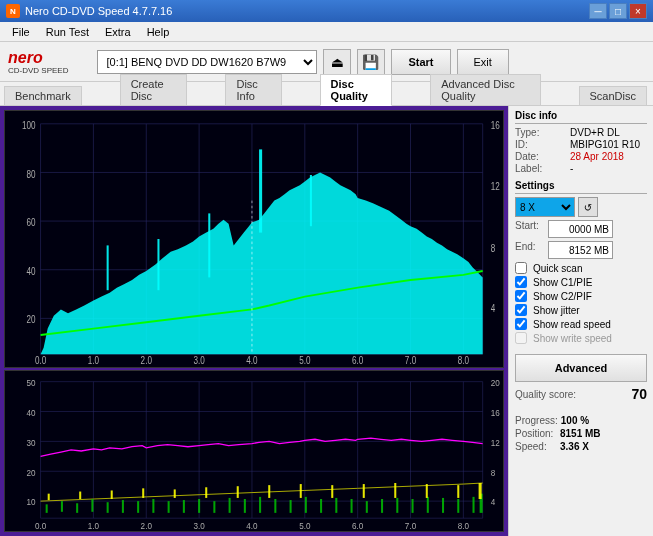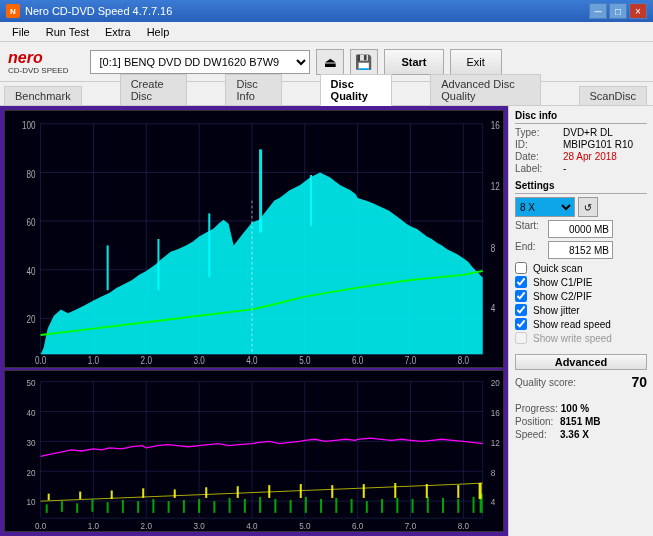--- a/index.html
+++ b/index.html
@@ -12,21 +12,21 @@
     .title-bar-controls { display: flex; gap: 2px; }
     .title-btn { width: 18px; height: 16px; background: #6a9fd8; border: 1px solid #4a7fc0; color: white; font-size: 10px; display: flex; align-items: center; justify-content: center; cursor: pointer; }
     .title-btn.close { background: #c0392b; }
 
     
     .menu-bar { background: #f0f0f0; height: 20px; display: flex; align-items: center; border-bottom: 1px solid #ccc; padding: 0 4px; }
     .menu-item { padding: 2px 8px; font-size: 11px; cursor: pointer; color: #000; }
 
     
     .toolbar { background: #f0f0f0; height: 40px; display: flex; align-items: center; padding: 0 8px; gap: 6px; border-bottom: 1px solid #ccc; }
-    .logo-area { display: flex; align-items: center; margin-right: 16px; }
+    .logo-area { display: flex; align-items: center; margin-right: 23px; }
     .logo-nero { font-size: 16px; font-weight: bold; color: #cc0000; font-style: italic; }
     .logo-sub { font-size: 8px; color: #333; display: block; line-height: 1; }
     .drive-select { height: 24px; min-width: 220px; border: 1px solid #999; background: white; font-size: 11px; padding: 0 4px; }
     .toolbar-icon-btn { width: 28px; height: 26px; background: #e8e8e8; border: 1px solid #aaa; display: flex; align-items: center; justify-content: center; cursor: pointer; font-size: 14px; }
     .start-btn { height: 26px; padding: 0 16px; background: linear-gradient(to bottom, #f8f8f8, #e0e0e0); border: 1px solid #aaa; cursor: pointer; font-size: 11px; font-weight: bold; }
     .exit-btn { height: 26px; padding: 0 16px; background: linear-gradient(to bottom, #f8f8f8, #e0e0e0); border: 1px solid #aaa; cursor: pointer; font-size: 11px; }
 
     
     .tab-bar { background: #f0f0f0; height: 24px; display: flex; align-items: flex-end; padding: 0 4px; border-bottom: 1px solid #ccc; gap: 36px; }
     .tab { padding: 3px 10px; font-size: 11px; cursor: pointer; border: 1px solid #ccc; border-bottom: none; background: #e0e0e0; margin-right: 2px; color: #333; }
@@ -44,39 +44,39 @@
     .chart-bottom { flex: 1; }
     
     
     .chart-svg { width: 100%; height: 100%; display: block; }
     
     
     .right-panel { width: 145px; background: #f0f0f0; border-left: 1px solid #ccc; padding: 4px 6px; overflow-y: auto; font-size: 10px; }
     
     .panel-section { margin-bottom: 6px; }
     .panel-title { font-weight: bold; font-size: 10px; color: #000; border-bottom: 1px solid #aaa; padding-bottom: 2px; margin-bottom: 3px; }
-    .info-row { display: flex; gap: 10px; margin-bottom: 1px; }
+    .info-row { display: flex; gap: 17px; margin-bottom: 1px; }
     .info-label { color: #555; min-width: 38px; }
     .info-value { color: #000; font-weight: normal; }
     .info-value.highlight { color: #cc0000; }
     
     .settings-row { display: flex; align-items: center; gap: 3px; margin-bottom: 3px; }
     .speed-select { height: 20px; width: 60px; border: 1px solid #999; background: #0ea5e9; font-size: 10px; }
     .refresh-btn { width: 20px; height: 20px; background: #e0e0e0; border: 1px solid #999; font-size: 10px; display: flex; align-items: center; justify-content: center; cursor: pointer; }
     
     .input-row { display: flex; align-items: flex-start; gap: 3px; margin-bottom: 3px; }
     .input-label { min-width: 30px; color: #555; font-size: 10px; }
     .input-field { height: 18px; width: 65px; border: 1px solid #999; background: white; font-size: 10px; padding: 0 3px; text-align: right; }
     
     .checkbox-row { display: flex; align-items: flex-end; gap: 6px; margin-bottom: 2px; }
     .checkbox-row input[type="checkbox"] { width: 12px; height: 12px; }
     .checkbox-label { font-size: 10px; color: #000; }
     .checkbox-label.disabled { color: #999; }
     
-    .advanced-btn { width: 100%; height: 16px; background: linear-gradient(to bottom, #f8f8f8, #e0e0e0); border: 1px solid #aaa; cursor: pointer; font-size: 11px; font-weight: bold; margin-top: 4px; }
+    .advanced-btn { width: 100%; height: 28px; background: linear-gradient(to bottom, #f8f8f8, #e0e0e0); border: 1px solid #aaa; cursor: pointer; font-size: 11px; font-weight: bold; margin-top: 4px; }
     
     .quality-row { display: flex; align-items: center; justify-content: space-between; margin-top: 4px; }
     .quality-label { font-size: 10px; color: #555; }
     .quality-value { font-size: 14px; font-weight: bold; color: #000; }
     
     .progress-row { display: flex; align-items: center; gap: 3px; margin-bottom: 2px; }
     .progress-label { min-width: 42px; color: #555; font-size: 10px; }
     .progress-value { font-size: 10px; font-weight: bold; }
 
     

